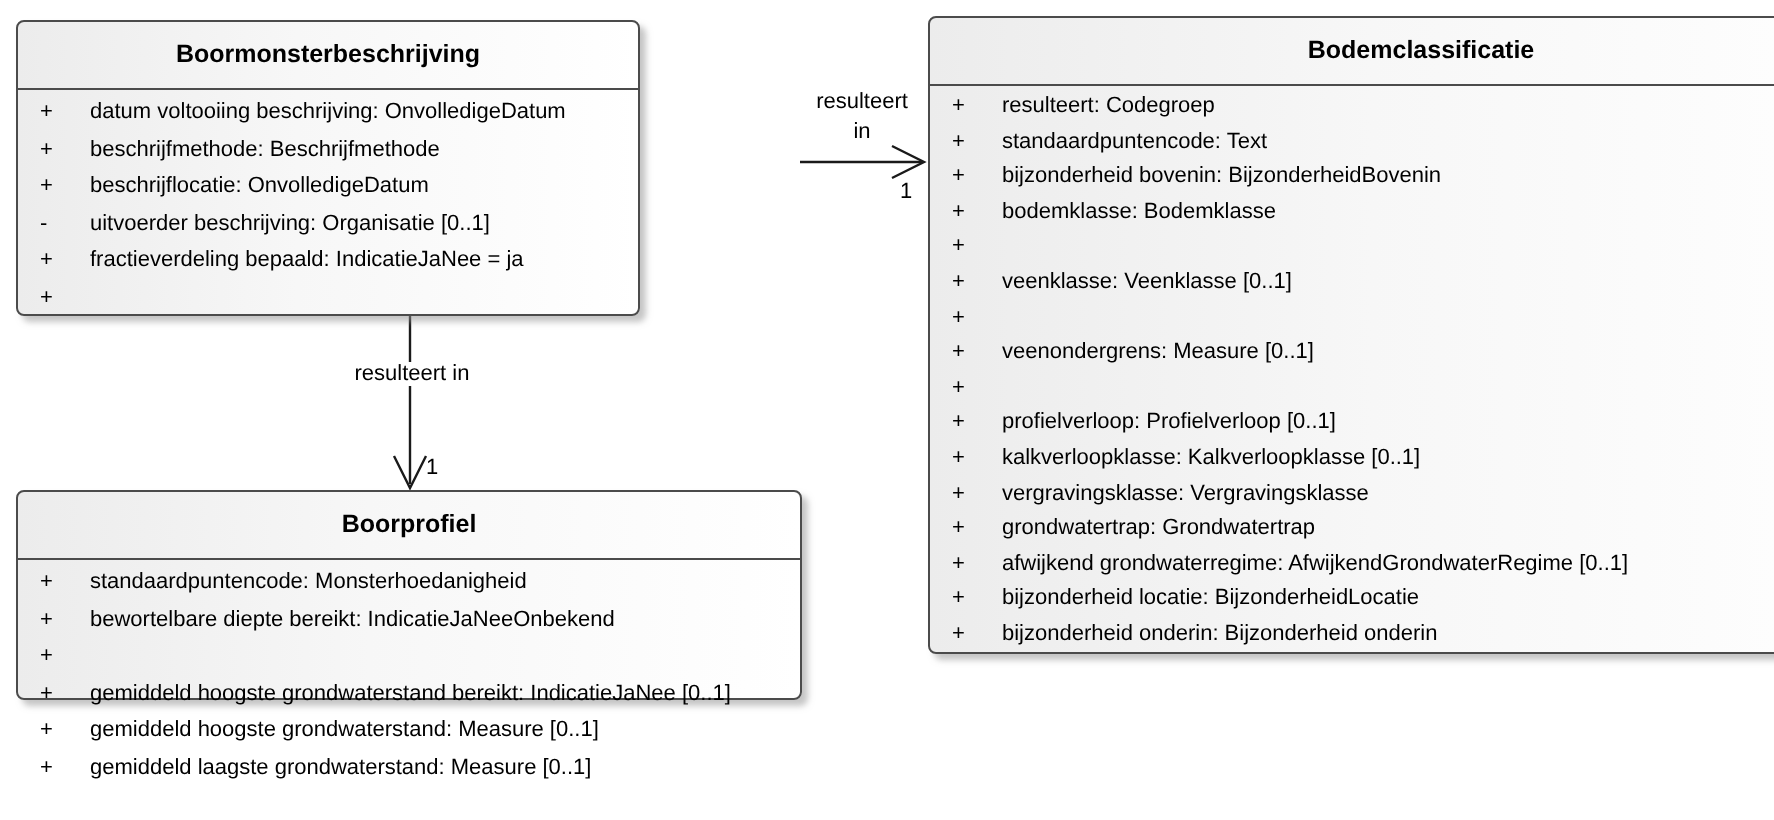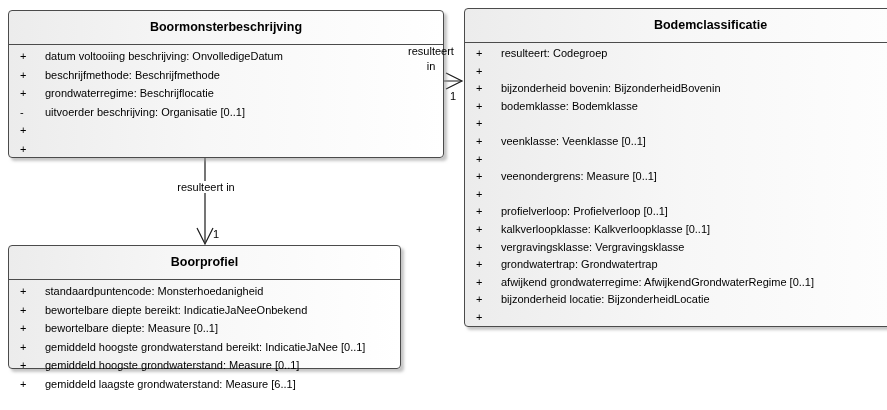--- a/index.html
+++ b/index.html
@@ -75,57 +75,59 @@
     <g>
       <line x1="400" y1="81" x2="461" y2="81"></line>
       <polyline points="446,73 462,81 446,89"></polyline>
     </g>
     <g>
       <line x1="205" y1="158" x2="205" y2="242"></line>
       <polyline points="197,228 205,244 213,228"></polyline>
     </g>
   </svg>
 
-  <div class="uml-class rows-normal" style="left:8px; top:10px; width:436px; height:148px;">
+  <div class="uml-class rows-normal" style="left:8px; top:10px; width:312px; height:148px;">
     <div class="uml-title">Boormonsterbeschrijving</div>
     <div class="uml-attrs">
       <div class="attr-row">
           <span class="vis">+</span>
           <span class="attr-text">datum voltooiing beschrijving: OnvolledigeDatum</span>
         </div>
       <div class="attr-row">
           <span class="vis">+</span>
           <span class="attr-text">beschrijfmethode: Beschrijfmethode</span>
         </div>
       <div class="attr-row">
           <span class="vis">+</span>
-          <span class="attr-text">grondwaterregime: Beschrijflocatie</span>
+          <span class="attr-text">beschrijflocatie: OnvolledigeDatum</span>
         </div>
       <div class="attr-row">
           <span class="vis">-</span>
           <span class="attr-text">uitvoerder beschrijving: Organisatie [0..1]</span>
         </div>
       <div class="attr-row">
           <span class="vis">+</span>
+          <span class="attr-text">fractieverdeling bepaald: IndicatieJaNee = ja</span>
         </div>
       <div class="attr-row">
           <span class="vis">+</span>
         </div>
     </div>
   </div>
 
   <div class="uml-class rows-tight" style="left:464px; top:8px; width:493px; height:319px;">
     <div class="uml-title">Bodemclassificatie</div>
     <div class="uml-attrs">
       <div class="attr-row">
           <span class="vis">+</span>
           <span class="attr-text">resulteert: Codegroep</span>
         </div>
       <div class="attr-row">
           <span class="vis">+</span>
+          <span class="attr-text">standaardpuntencode: Text</span>
         </div>
       <div class="attr-row">
           <span class="vis">+</span>
           <span class="attr-text">bijzonderheid bovenin: BijzonderheidBovenin</span>
         </div>
       <div class="attr-row">
           <span class="vis">+</span>
           <span class="attr-text">bodemklasse: Bodemklasse</span>
         </div>
       <div class="attr-row">
@@ -164,50 +166,50 @@
       <div class="attr-row">
           <span class="vis">+</span>
           <span class="attr-text">afwijkend grondwaterregime: AfwijkendGrondwaterRegime [0..1]</span>
         </div>
       <div class="attr-row">
           <span class="vis">+</span>
           <span class="attr-text">bijzonderheid locatie: BijzonderheidLocatie</span>
         </div>
       <div class="attr-row">
           <span class="vis">+</span>
+          <span class="attr-text">bijzonderheid onderin: Bijzonderheid onderin</span>
         </div>
     </div>
   </div>
 
-  <div class="uml-class rows-normal" style="left:8px; top:245px; width:393px; height:124px;">
+  <div class="uml-class rows-normal" style="left:8px; top:245px; width:393px; height:105px;">
     <div class="uml-title">Boorprofiel</div>
     <div class="uml-attrs">
       <div class="attr-row">
           <span class="vis">+</span>
           <span class="attr-text">standaardpuntencode: Monsterhoedanigheid</span>
         </div>
       <div class="attr-row">
           <span class="vis">+</span>
           <span class="attr-text">bewortelbare diepte bereikt: IndicatieJaNeeOnbekend</span>
         </div>
       <div class="attr-row">
           <span class="vis">+</span>
-          <span class="attr-text">bewortelbare diepte: Measure [0..1]</span>
         </div>
       <div class="attr-row">
           <span class="vis">+</span>
           <span class="attr-text">gemiddeld hoogste grondwaterstand bereikt: IndicatieJaNee [0..1]</span>
         </div>
       <div class="attr-row">
           <span class="vis">+</span>
           <span class="attr-text">gemiddeld hoogste grondwaterstand: Measure [0..1]</span>
         </div>
       <div class="attr-row">
           <span class="vis">+</span>
-          <span class="attr-text">gemiddeld laagste grondwaterstand: Measure [6..1]</span>
+          <span class="attr-text">gemiddeld laagste grondwaterstand: Measure [0..1]</span>
         </div>
     </div>
   </div>
 
   <div class="conn-label center-x" style="left:431px; top:44px;">
     <span class="line">resulteert</span>
     <span class="line">in</span>
   </div>
   <div class="conn-label" style="left:446px; top:90px; width:14px; text-align:center;">1</div>
 

